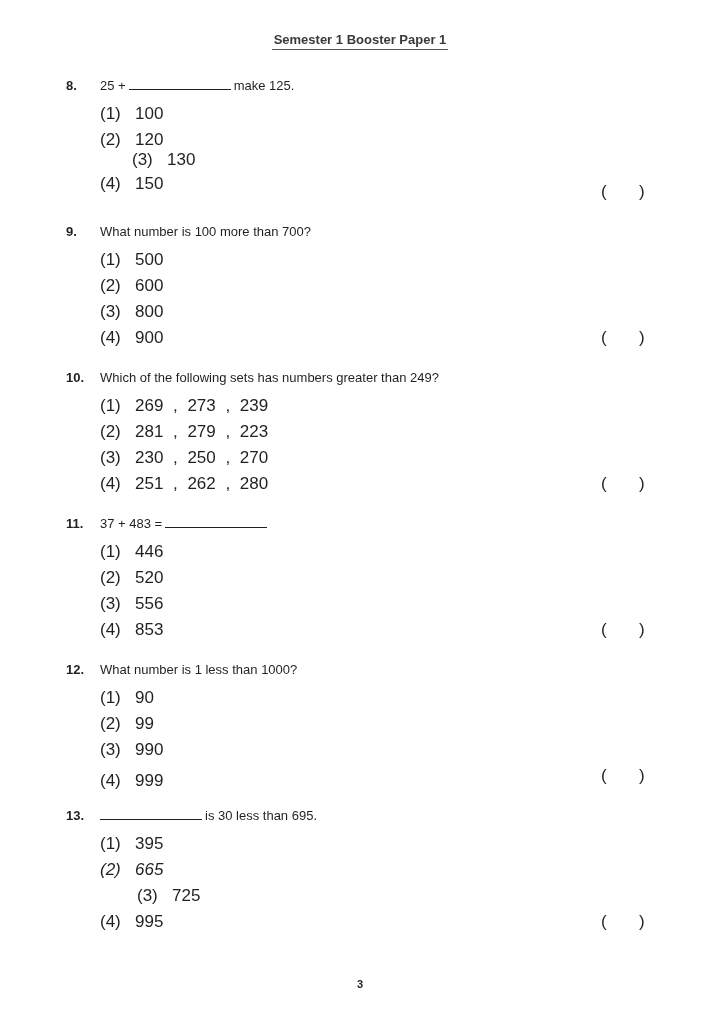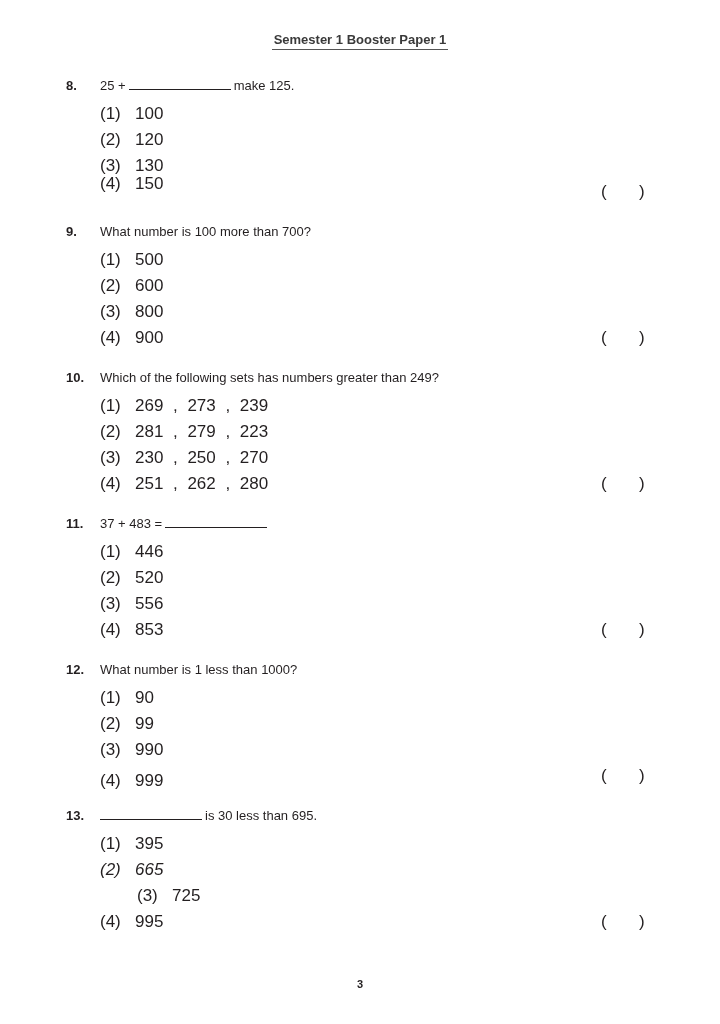--- a/index.html
+++ b/index.html
@@ -26,21 +26,21 @@
 <div class="header">
   <span>Semester 1 Booster Paper 1</span>
 </div>
 
 <div class="q" style="top:78px;">
   <div class="qline">
     <span class="qnum">8.</span><span>25 +</span><span class="blank"></span><span>make 125.</span>
   </div>
   <div class="opt" style="top:26px;"><span class="optn">(1)</span><span>100</span></div>
   <div class="opt" style="top:52px;"><span class="optn">(2)</span><span>120</span></div>
-  <div class="opt" style="top:78px;"><span class="optn">(3)</span><span>130</span></div>
+  <div class="opt" style="top:72px;margin-left:32px;"><span class="optn">(3)</span><span>130</span></div>
   <div class="opt" style="top:96px;"><span class="optn">(4)</span><span>150</span></div>
   <div class="paren" style="top:104px;">
       <span class="l">(</span>
       <span class="r">)</span>
     </div>
 </div>
 
 <div class="q" style="top:224px;">
   <div class="qline">
     <span class="qnum">9.</span><span>What number is 100 more than 700?</span>

